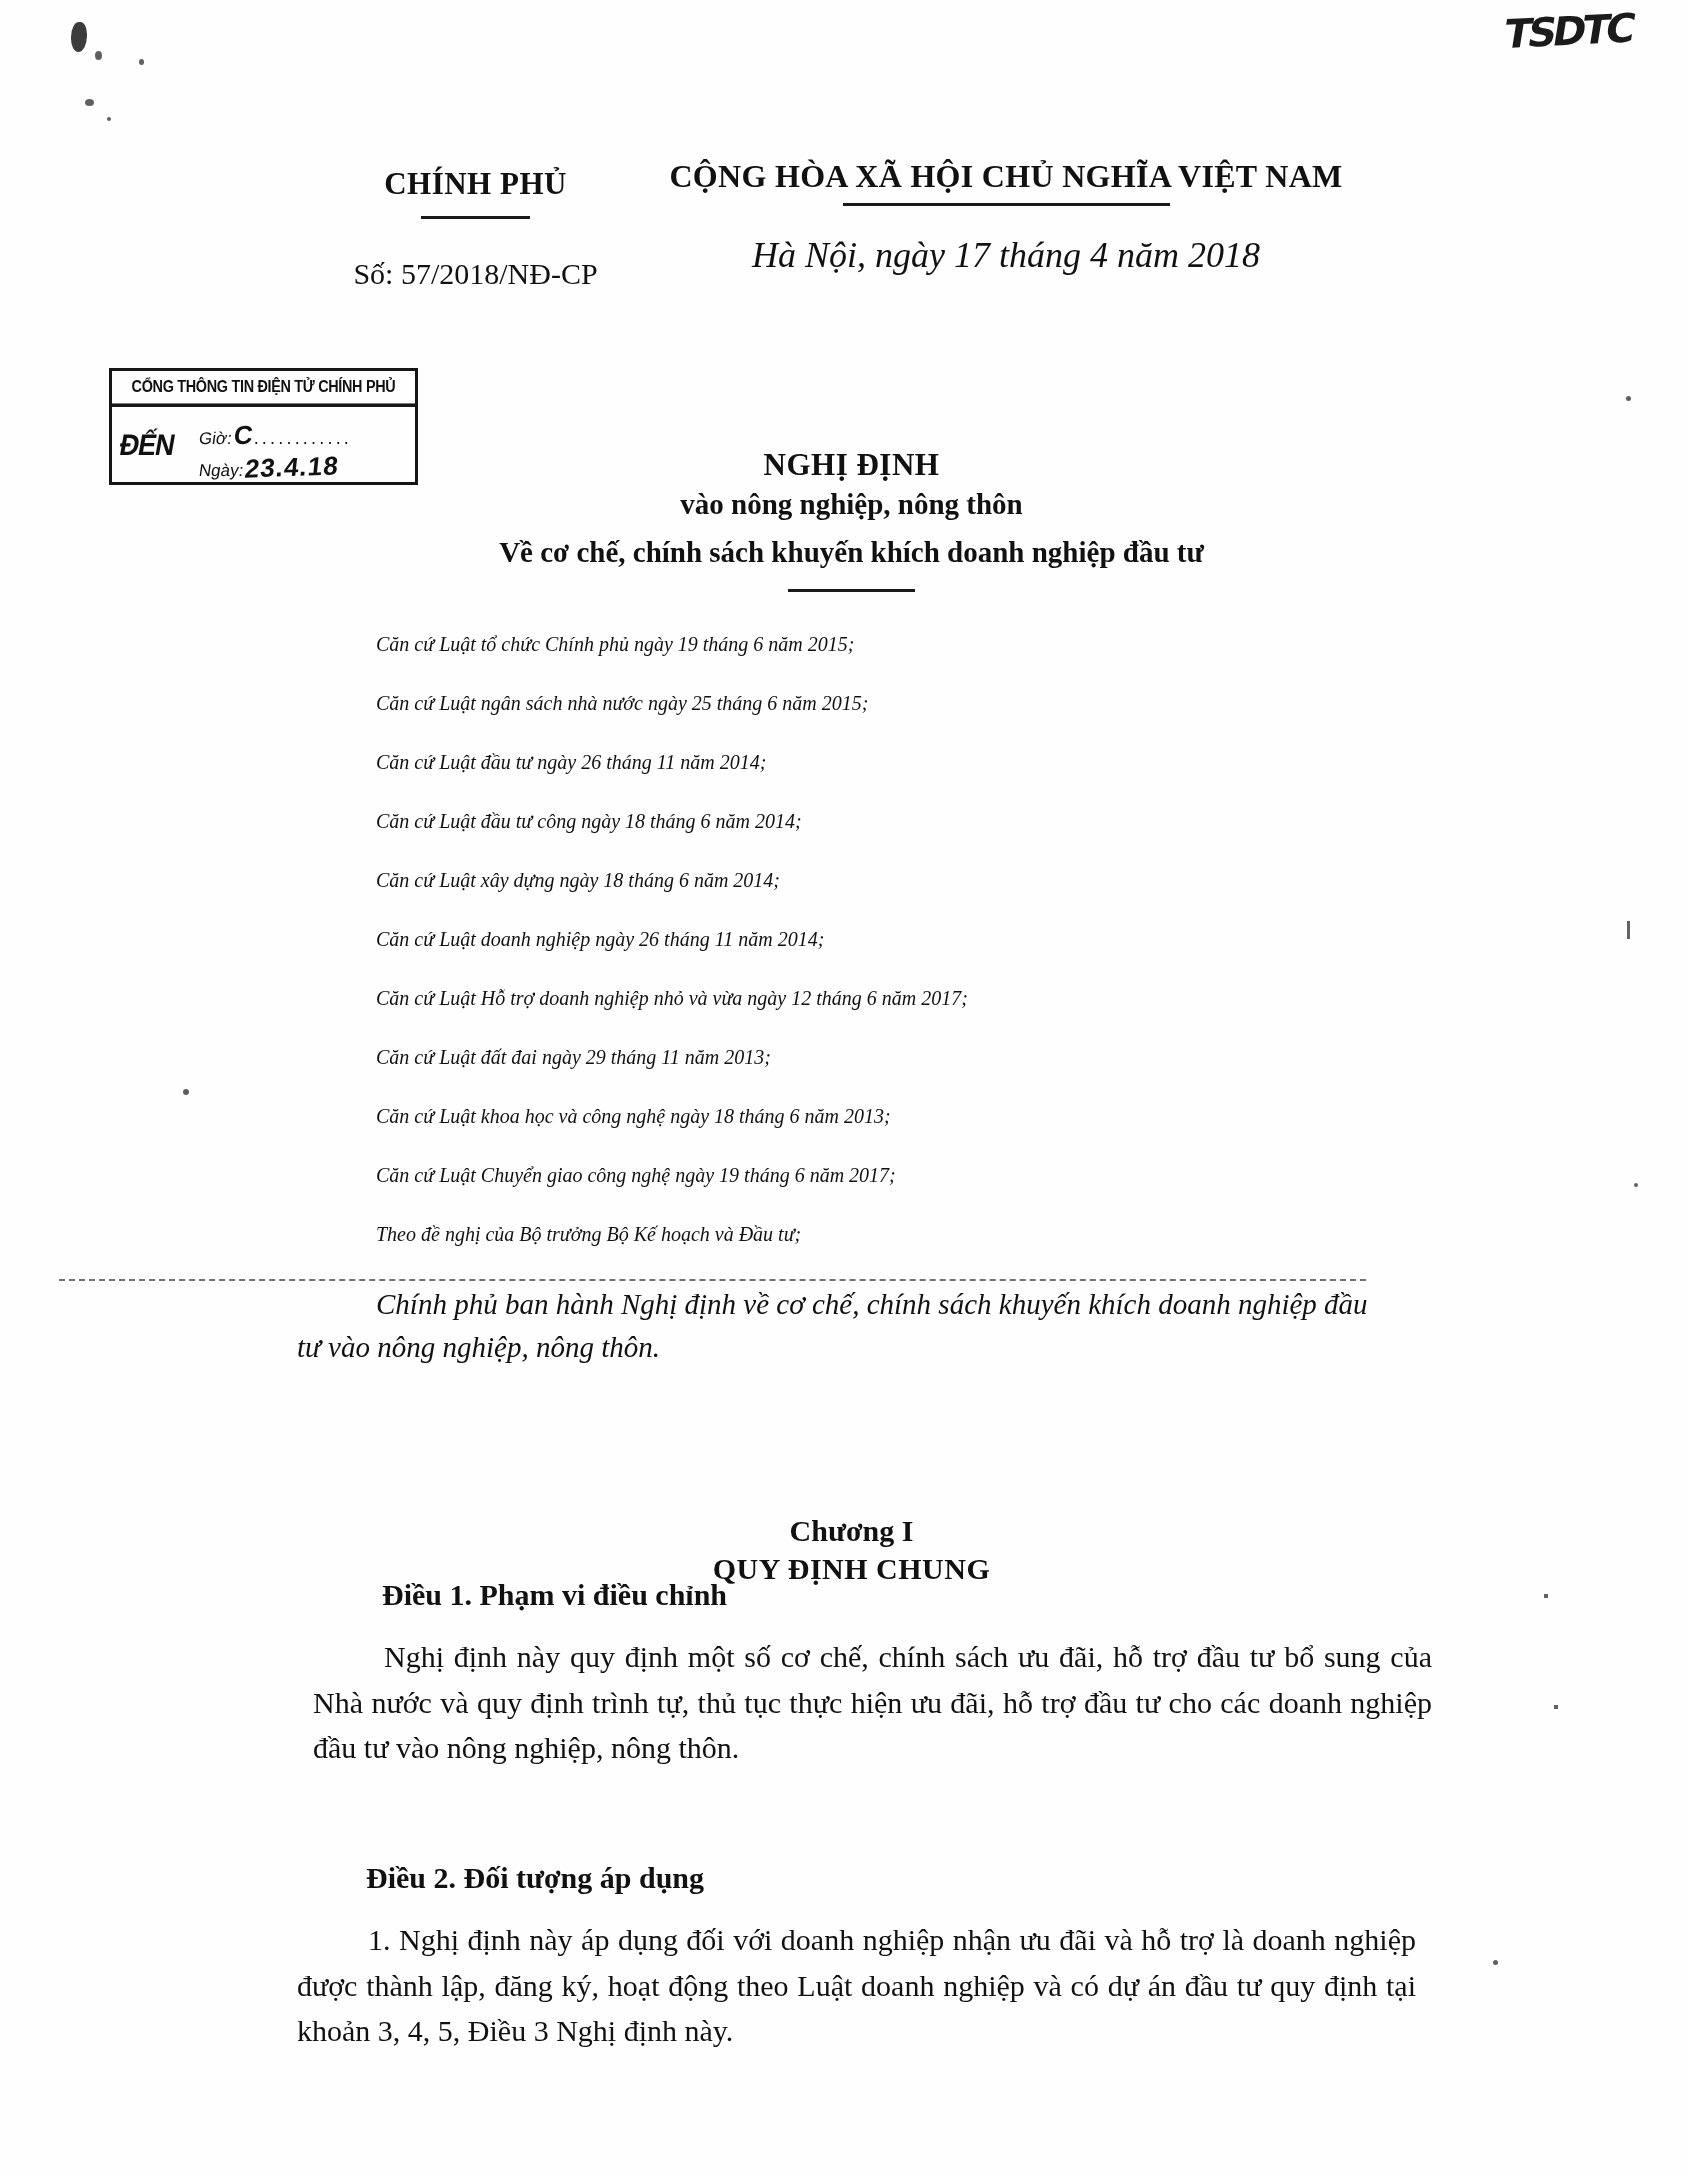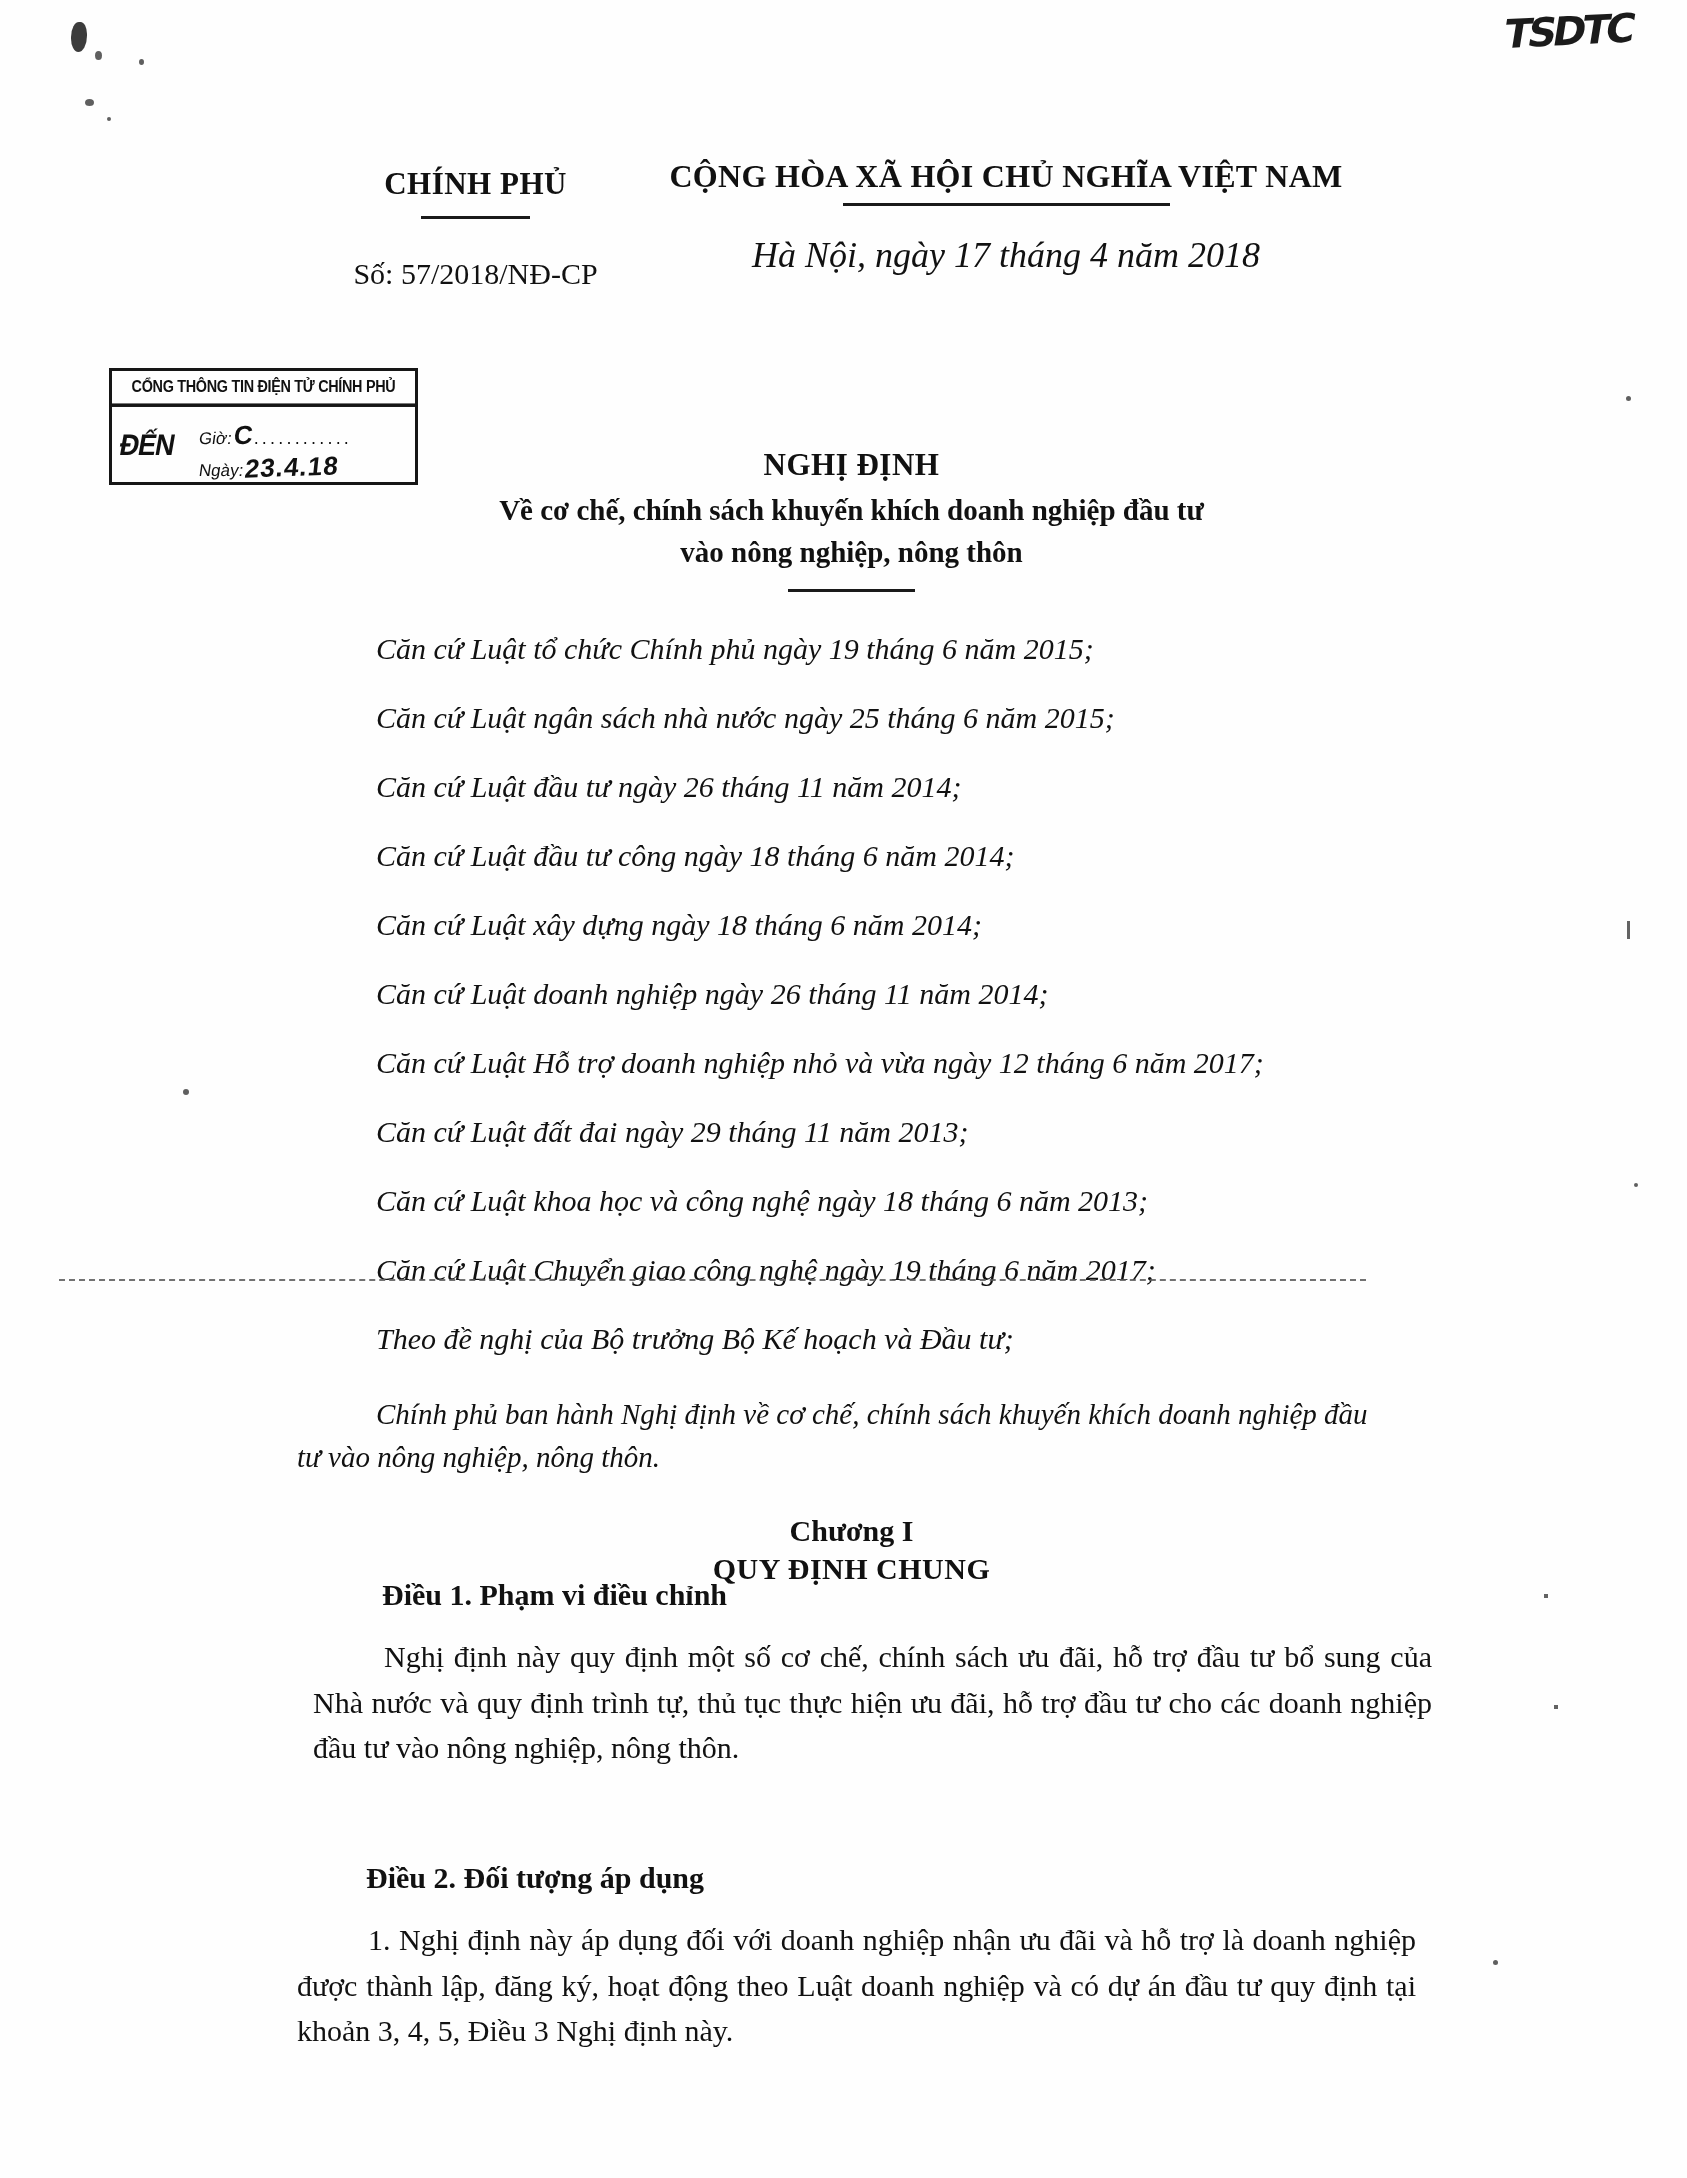--- a/index.html
+++ b/index.html
@@ -191,21 +191,21 @@
   }
 
   
   .preamble {
     position: absolute;
     left: 297px;
     top: 634px;
     width: 1099px;
   }
   .pre-line {
-    font-size: 30px;
+    font-size: 20px;
     font-style: italic;
     line-height: 1.0;
     margin-bottom: 39px;
     text-indent: 79px;
     white-space: nowrap;
   }
   .pre-para {
     font-size: 29px;
     font-style: italic;
     line-height: 1.48;
@@ -307,22 +307,22 @@
         <span class="stamp-lbl">Giờ:</span><span class="stamp-val">C</span><span class="dots">............</span>
       </div>
       <div class="stamp-row r2">
         <span class="stamp-lbl">Ngày:</span><span class="stamp-val">23.4.18</span>
       </div>
     </div>
   </div>
 
   <div class="title-block">
     <div class="title-main">NGHỊ ĐỊNH</div>
+    <div class="title-sub" style="margin-top:0;">vào nông nghiệp, nông thôn</div>
     <div class="title-sub">Về cơ chế, chính sách khuyến khích doanh nghiệp đầu tư</div>
-    <div class="title-sub" style="margin-top:0;">vào nông nghiệp, nông thôn</div>
     <div class="title-rule"></div>
   </div>
 
   <div class="preamble">
     <div class="pre-line">Căn cứ Luật tổ chức Chính phủ ngày 19 tháng 6 năm 2015;</div>
     <div class="pre-line">Căn cứ Luật ngân sách nhà nước ngày 25 tháng 6 năm 2015;</div>
     <div class="pre-line">Căn cứ Luật đầu tư ngày 26 tháng 11 năm 2014;</div>
     <div class="pre-line">Căn cứ  Luật đầu tư công ngày 18 tháng 6 năm 2014;</div>
     <div class="pre-line">Căn cứ Luật xây dựng ngày 18 tháng 6 năm 2014;</div>
     <div class="pre-line">Căn cứ Luật doanh nghiệp ngày 26 tháng 11 năm 2014;</div>

